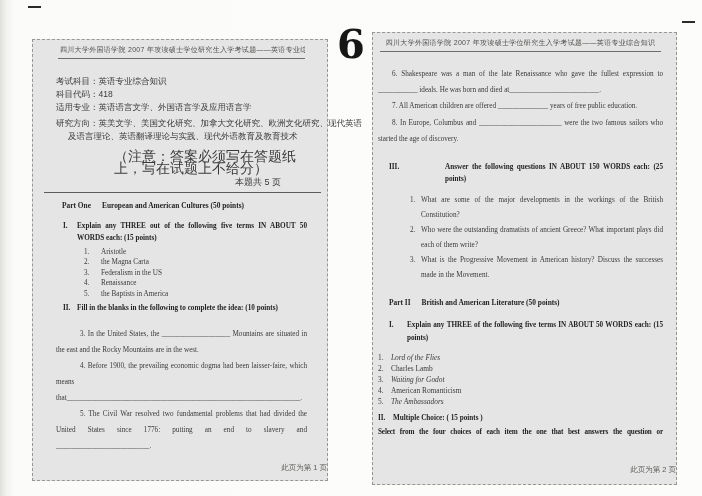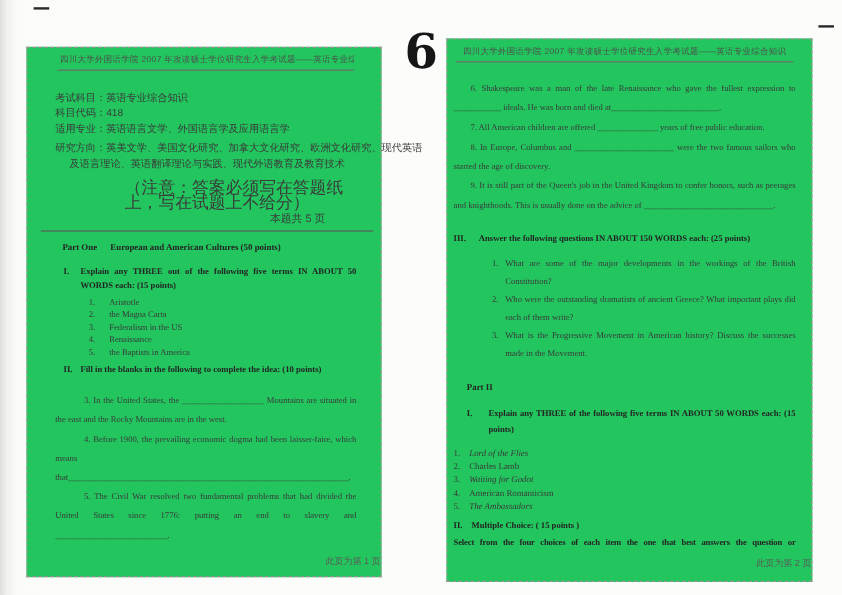--- a/index.html
+++ b/index.html
@@ -2,22 +2,22 @@
 <html><head>
 <meta charset="utf-8">
 <style>
   html,body{margin:0;padding:0;}
   body{
     width:702px;height:496px;position:relative;overflow:hidden;
     background:linear-gradient(90deg,#dededb 0px,#f1f1ee 6px,#fbfbfa 14px,#fcfcfb 100%);
     font-family:"Liberation Serif","DejaVu Serif",serif;
     color:#3a3a3a;
   }
-  .page{position:absolute;box-sizing:border-box;border:1px dashed #979792;background:#22c55e;}
-  #left-page{left:22px;top:39px;width:296px;height:442px;padding:0 20px 0 23px;}
+  .page{position:absolute;box-sizing:border-box;border:1px dashed #979792;background:#e5e5e5;}
+  #left-page{left:32px;top:39px;width:296px;height:442px;padding:0 20px 0 23px;}
   #right-page{left:372px;top:32px;width:305px;height:453px;padding:0 13px 0 5px;}
 
   .hdr{
     font-size:7px;color:#4e4e4c;text-align:center;letter-spacing:.3px;
     border-bottom:1px solid #6e6e6a;padding:5px 2px 3px;margin:0 2px;
     font-family:"Liberation Sans","DejaVu Sans",sans-serif;white-space:nowrap;overflow:hidden;
   }
   .cjk{font-family:"Liberation Sans","DejaVu Sans",sans-serif;}
   .meta{margin-top:16px;font-size:8.5px;}
   .meta .mline{line-height:13px;white-space:pre;}
@@ -32,21 +32,21 @@
   #part-one{margin-top:7px;margin-left:6px;text-align:right;}
   #part-two{margin-top:14px;margin-left:11px;}
 
   .shead{display:flex;font-weight:bold;color:#242424;font-size:7.2px;}
   .shead .snum{flex:none;}
   .shead .stext{flex:1;text-align:justify;}
   #p1-s1{margin-top:10px;margin-left:7px;line-height:11.5px;}
   #p1-s1 .snum{width:14px;}
   #p1-s2{margin-top:4px;margin-left:7px;line-height:11px;}
   #p1-s2 .snum{width:14px;}
-  #r-s3{margin-top:14px;line-height:12px;}
+  #r-s3{margin-top:14px;margin-left:11px;line-height:12px;gap:35px;}
   #r-s3 .snum{width:21px;}
   #p2-s1{margin-top:11px;margin-left:11px;line-height:13px;}
   #p2-s1 .snum{width:18px;}
   #p2-s2{margin-top:6px;line-height:11px;}
   #p2-s2 .snum{width:15px;}
 
   .termlist{margin-top:3px;margin-left:28px;}
   .trow{display:flex;line-height:10.4px;font-size:7.2px;}
   .trow .tnum{width:17px;flex:none;}
 
@@ -153,21 +153,20 @@
   <div class="pfooter cjk">此页为第 1 页</div>
 </div>
 
 <div class="page" id="right-page">
   <div class="hdr">四川大学外国语学院 2007 年攻读硕士学位研究生入学考试题——英语专业综合知识</div>
 
   <div class="rfill">
     <div class="fp2">6. Shakespeare was a man of the late Renaissance who gave the fullest expression to ___________ ideals. He was born and died at_________________________.</div>
     <div class="fp2">7. All American children are offered ______________ years of free public education.</div>
     <div class="fp2">8. In Europe, Columbus and _______________________ were the two famous sailors who started the age of discovery.</div>
-    <div class="fp2">9. It is still part of the Queen's job in the United Kingdom to confer honors, such as peerages and knighthoods. This is usually done on the advice of ______________________________.</div>
   </div>
 
   <div class="shead" id="r-s3">
     <span class="snum">III.</span>
     <div class="stext">Answer the following questions IN ABOUT 150 WORDS each: (25 points)</div>
   </div>
 
   <div class="qlist">
     <div class="qrow">
       <span class="qnum">1.</span>
@@ -178,20 +177,21 @@
       <div class="qtext">Who were the outstanding dramatists of ancient Greece? What important plays did each of them write?</div>
     </div>
     <div class="qrow">
       <span class="qnum">3.</span>
       <div class="qtext">What is the Progressive Movement in American history? Discuss the successes made in the Movement.</div>
     </div>
   </div>
 
   <div class="part en" id="part-two">
     <span>Part II</span>
+    <span>British and American Literature (50 points)</span>
   </div>
 
   <div class="shead" id="p2-s1">
     <span class="snum">I.</span>
     <div class="stext">Explain any THREE of the following five terms IN ABOUT 50 WORDS each: (15 points)</div>
   </div>
 
   <div class="p2terms">
     <div class="p2trow">
       <span class="tnum">1.</span>

